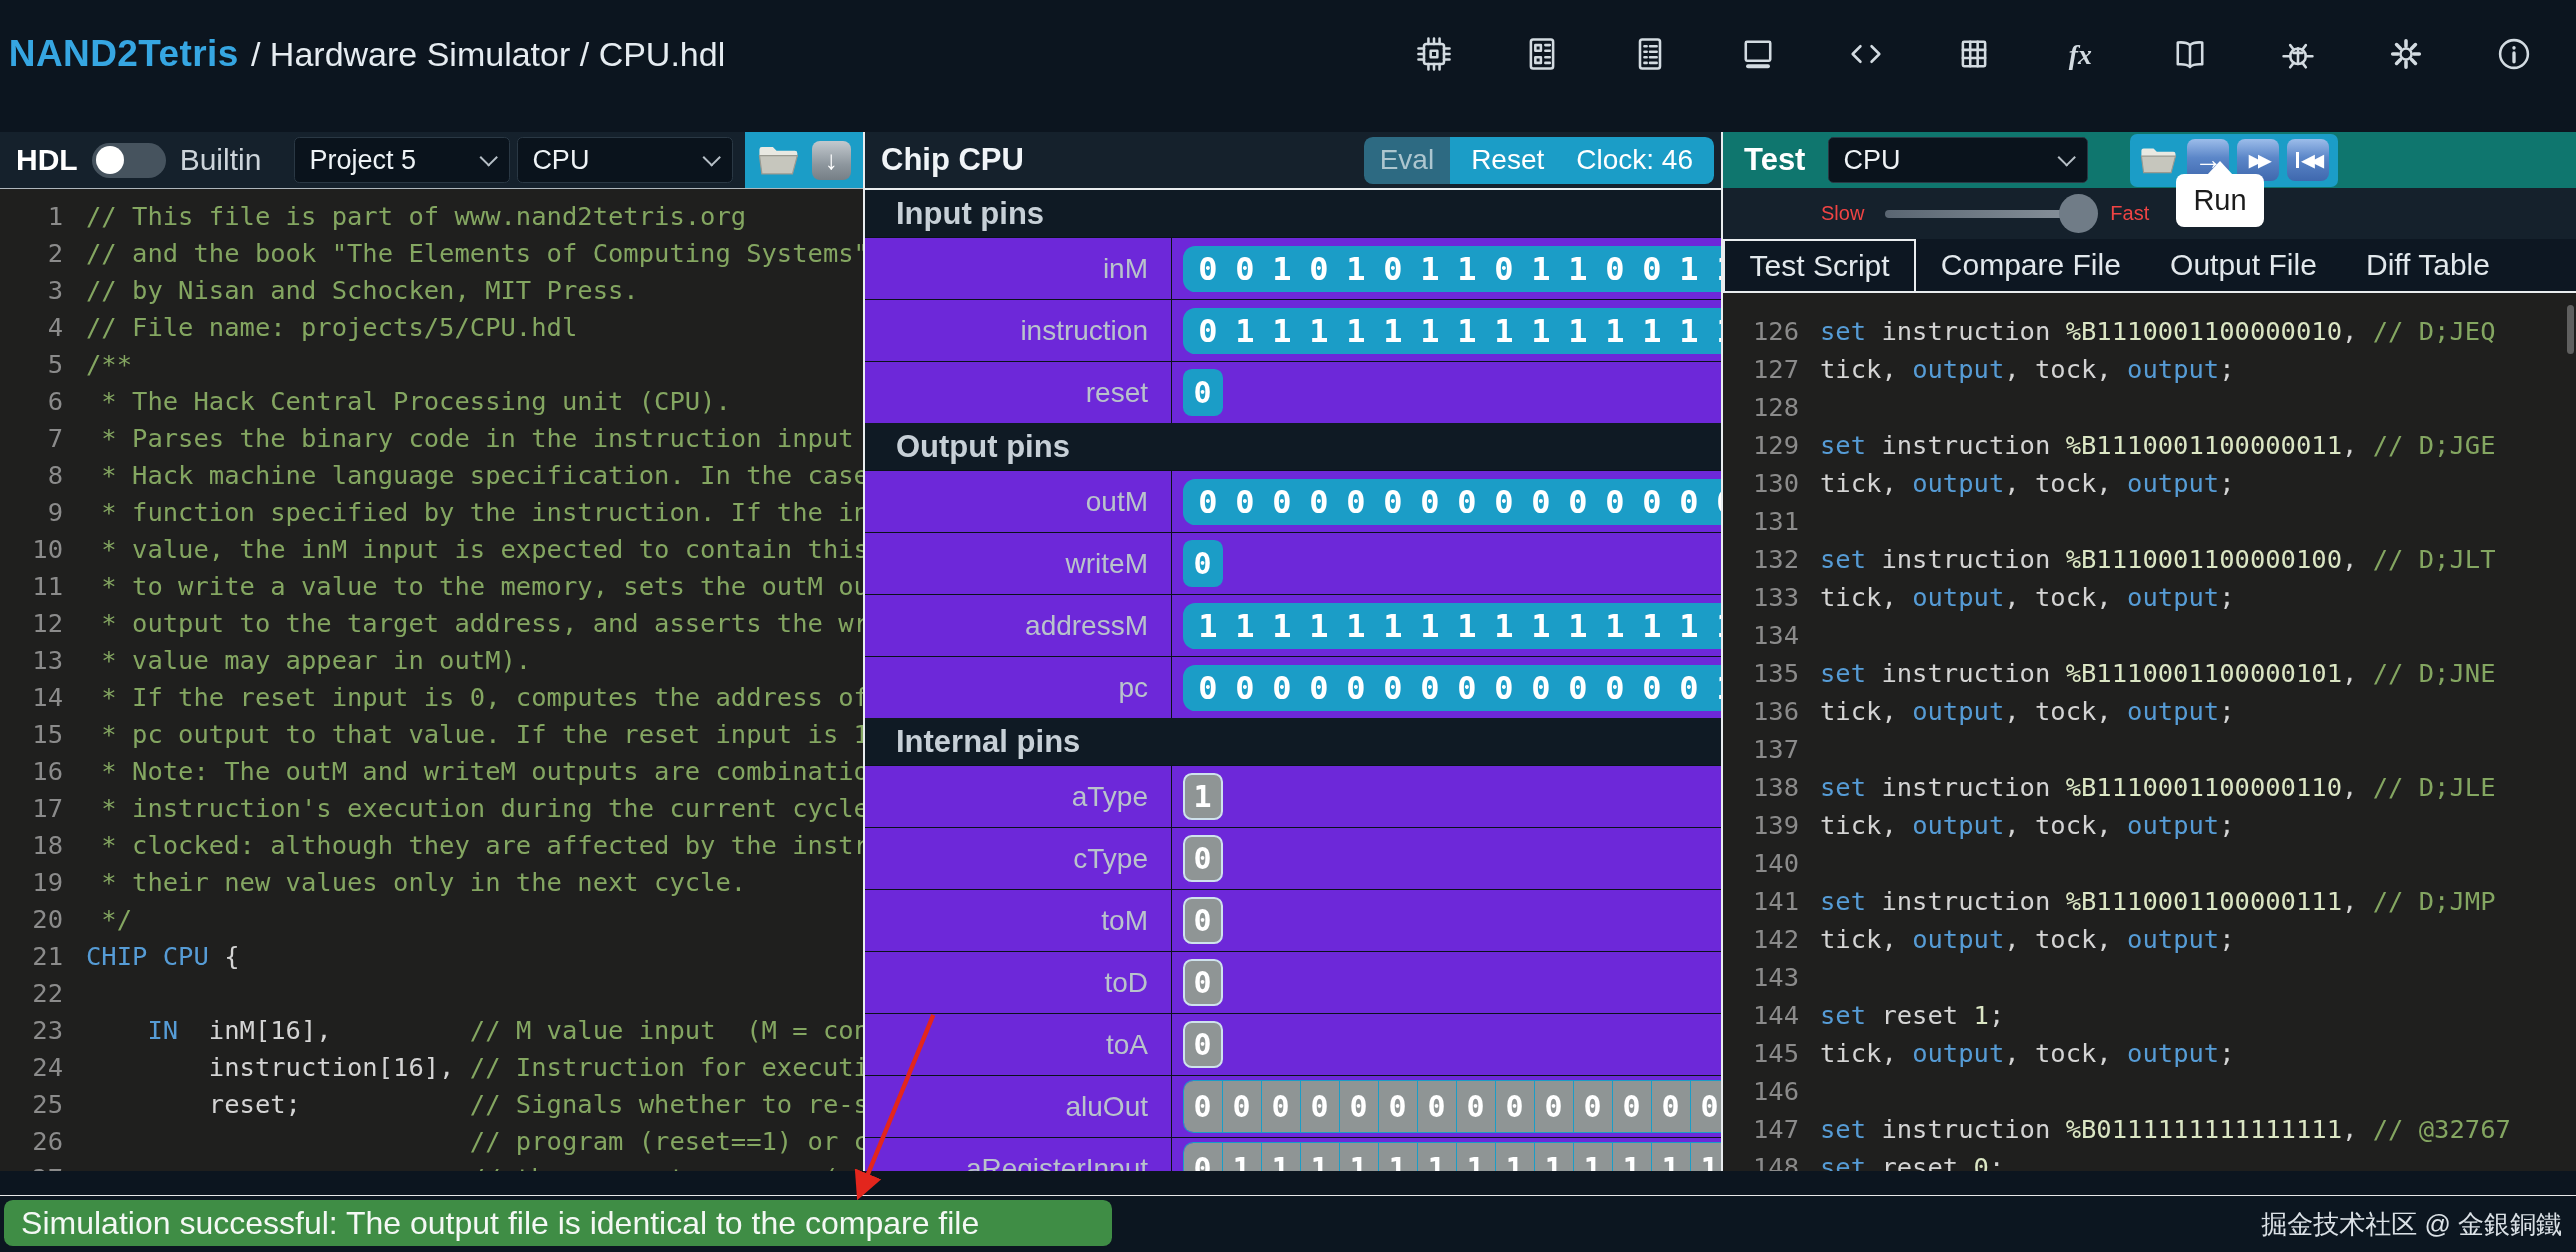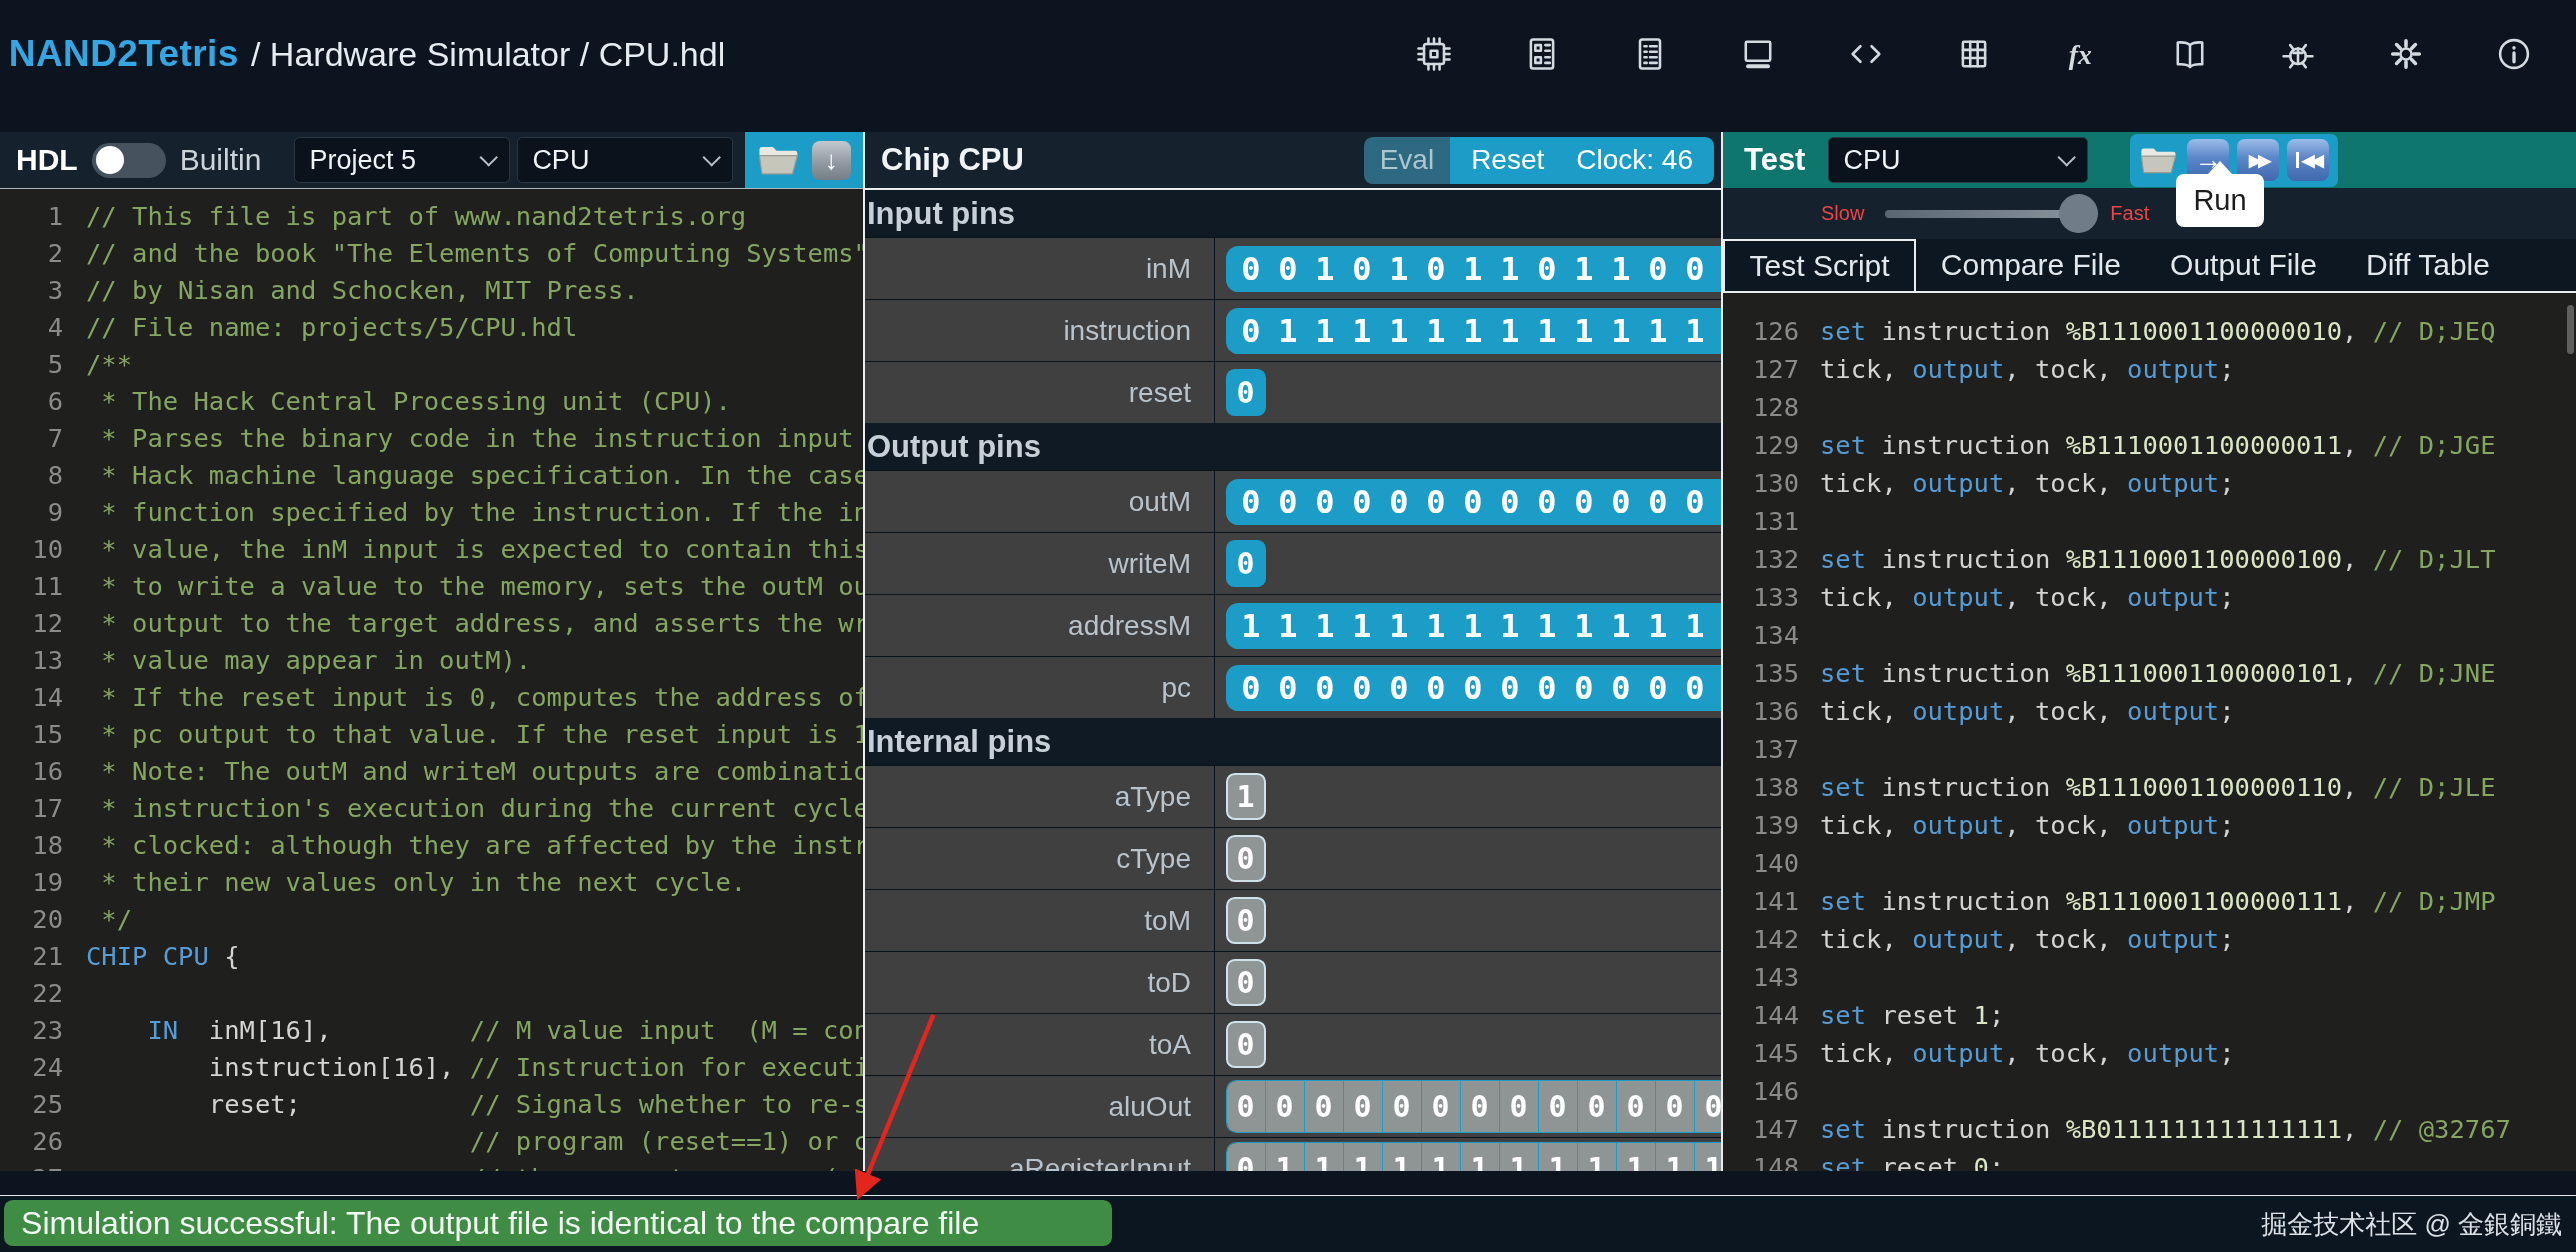--- a/index.html
+++ b/index.html
@@ -44,22 +44,22 @@
   .c-num{color:#dbe6c4;} .c-cur{background:#2d6cab;color:#fff;}
 
   
   .mheader{height:56px;flex:none;background:#15212c;border-bottom:2.6px solid #e9edef;display:flex;align-items:center;padding:0 7px 0 16px;}
   .mtitle{font-size:31px;font-weight:bold;color:#f0f4f7;}
   .evalgrp{margin-left:auto;display:flex;border-radius:8.8px;overflow:hidden;height:47px;align-items:stretch;font-size:28px;}
   .eval{background:#2d6a82;color:#adc6cf;display:flex;align-items:center;padding:0 16px;cursor:pointer;}
   .resetclock{background:#1b9dc7;color:#fff;display:flex;align-items:center;gap:32px;padding:0 21px;}
   .resetbtn{cursor:pointer;}
   .pins{flex:1;overflow:hidden;}
-  .sec-title{height:47px;display:flex;align-items:center;padding-left:2px;font-size:31px;font-weight:bold;color:#c7d0d7;background:#0f1a24;}
-  .pin-row{display:flex;height:61px;background:#404040;border-top:1.8px solid #0a121b;padding-left:43px;}
+  .sec-title{height:47px;display:flex;align-items:center;padding-left:31px;font-size:31px;font-weight:bold;color:#c7d0d7;background:#0f1a24;}
+  .pin-row{display:flex;height:61px;background:#6d28d9;border-top:1.8px solid #0a121b;}
   .pin-label{width:283px;flex:none;display:flex;align-items:center;justify-content:flex-end;padding-right:23px;color:#b9c3cb;font-size:28px;border-right:1.8px solid #0a121b;}
   .pin-value{flex:1;display:flex;align-items:center;padding-left:10.5px;overflow:hidden;}
   .pill{height:46px;border-radius:12.3px;background:#1b9dc7;display:flex;align-items:center;padding-left:7px;width:606px;flex:none;}
   .pd{width:37px;text-align:center;font-family:"DejaVu Sans Mono",monospace;font-weight:bold;color:#fff;font-size:32px;flex:none;}
   .bit{width:40px;height:47px;border-radius:8.8px;display:flex;align-items:center;justify-content:center;
        font-family:"DejaVu Sans Mono",monospace;font-weight:bold;font-size:30px;color:#fff;flex:none;box-sizing:border-box;}
   .bit.cyan{background:#1b9dc7;}
   .bit.gray{background:#8f9595;border:2.6px solid #cfe2ec;}
   .cellbar{display:flex;height:51px;border:1.8px solid #1b9dc7;border-right:none;border-radius:10.5px 0 0 10.5px;overflow:hidden;width:606px;flex:none;}
   .cell{width:38px;flex:none;background:#8f9595;border-right:1.8px solid #1b9dc7;display:flex;align-items:center;justify-content:center;

